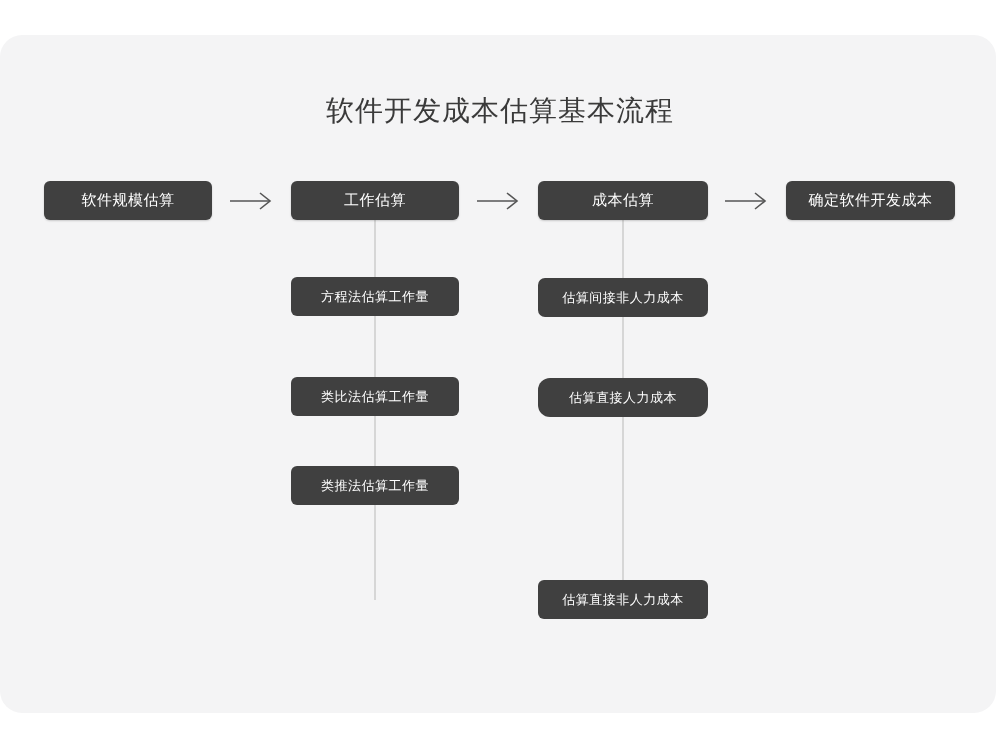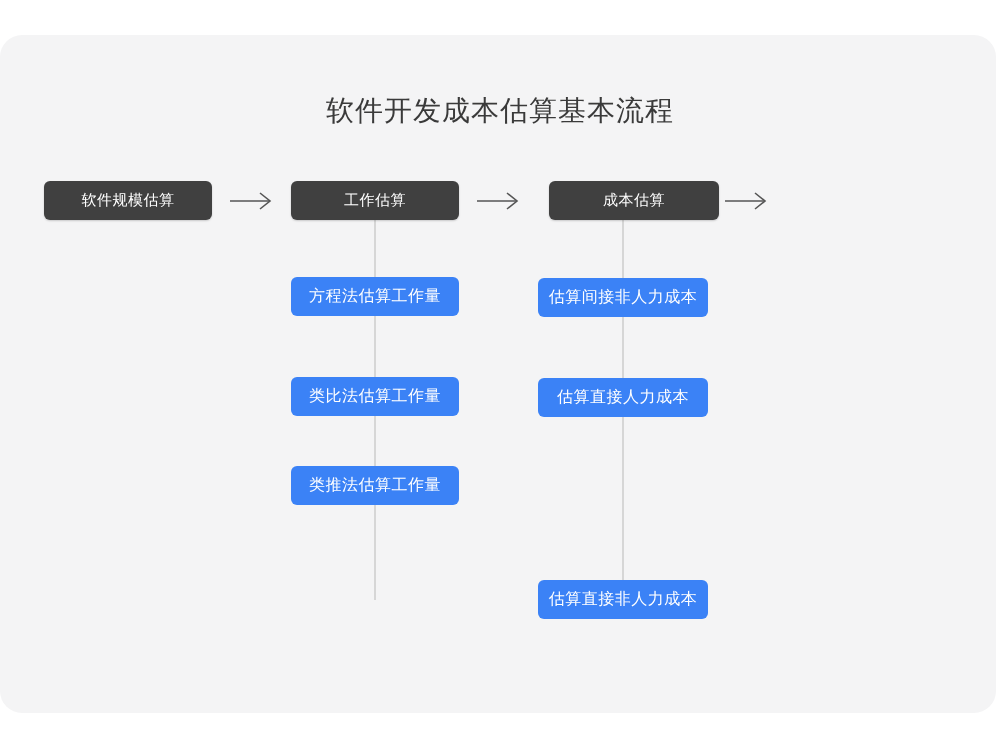--- a/index.html
+++ b/index.html
@@ -62,23 +62,23 @@
     white-space: nowrap;
     height: 39px;
   }
 
   .node.primary {
     background: #404040;
     box-shadow: 0 1px 2px rgba(0,0,0,0.18);
   }
 
   .node.secondary {
-    background: #3b82f6;
+    background: #404040;
     color: #ffffff;
-    font-size: 16px;
+    font-size: 13px;
   }
 
   
   .vline {
     position: absolute;
     width: 2px;
     background: #d6d6d6;
   }
 
   
@@ -113,36 +113,37 @@
 
   <div class="node primary" style="left:291px; top:181px; width:168px;font-family:Liberation Serif, serif;">工作估算</div>
 
   <div class="arrow" style="left:476px; top:191px;">
     <svg width="46" height="20" viewBox="0 0 46 20" aria-hidden="true">
       <line x1="1" y1="10" x2="40" y2="10" stroke="#555555" stroke-width="1.6"></line>
       <polyline points="31,2 41,10 31,18" fill="none" stroke="#555555" stroke-width="1.6"></polyline>
     </svg>
   </div>
 
-  <div class="node primary" style="left:538px; top:181px; width:170px;margin-left:11px;">成本估算</div>
+  <div class="node primary" style="left:538px; top:181px; width:170px;">成本估算</div>
 
   <div class="arrow" style="left:724px; top:191px;">
     <svg width="46" height="20" viewBox="0 0 46 20" aria-hidden="true">
       <line x1="1" y1="10" x2="40" y2="10" stroke="#555555" stroke-width="1.6"></line>
       <polyline points="31,2 41,10 31,18" fill="none" stroke="#555555" stroke-width="1.6"></polyline>
     </svg>
   </div>
 
+  <div class="node primary" style="left:786px; top:181px; width:169px;">确定软件开发成本</div>
 
   <div class="node secondary" style="left:291px; top:277px; width:168px;">方程法估算工作量</div>
 
   <div class="node secondary" style="left:291px; top:377px; width:168px;">类比法估算工作量</div>
 
   <div class="node secondary" style="left:291px; top:466px; width:168px;">类推法估算工作量</div>
 
-  <div class="node secondary" style="left:538px; top:278px; width:170px;">估算间接非人力成本</div>
+  <div class="node secondary" style="left:538px; top:278px; width:170px;border-radius:7px;">估算间接非人力成本</div>
 
-  <div class="node secondary" style="left:538px; top:378px; width:170px;">估算直接人力成本</div>
+  <div class="node secondary" style="left:538px; top:378px; width:170px;border-radius:12px;">估算直接人力成本</div>
 
 
   <div class="node secondary" style="left:538px; top:580px; width:170px;text-align:center;">估算直接非人力成本</div>
 
 </div>
 
 </body></html>

